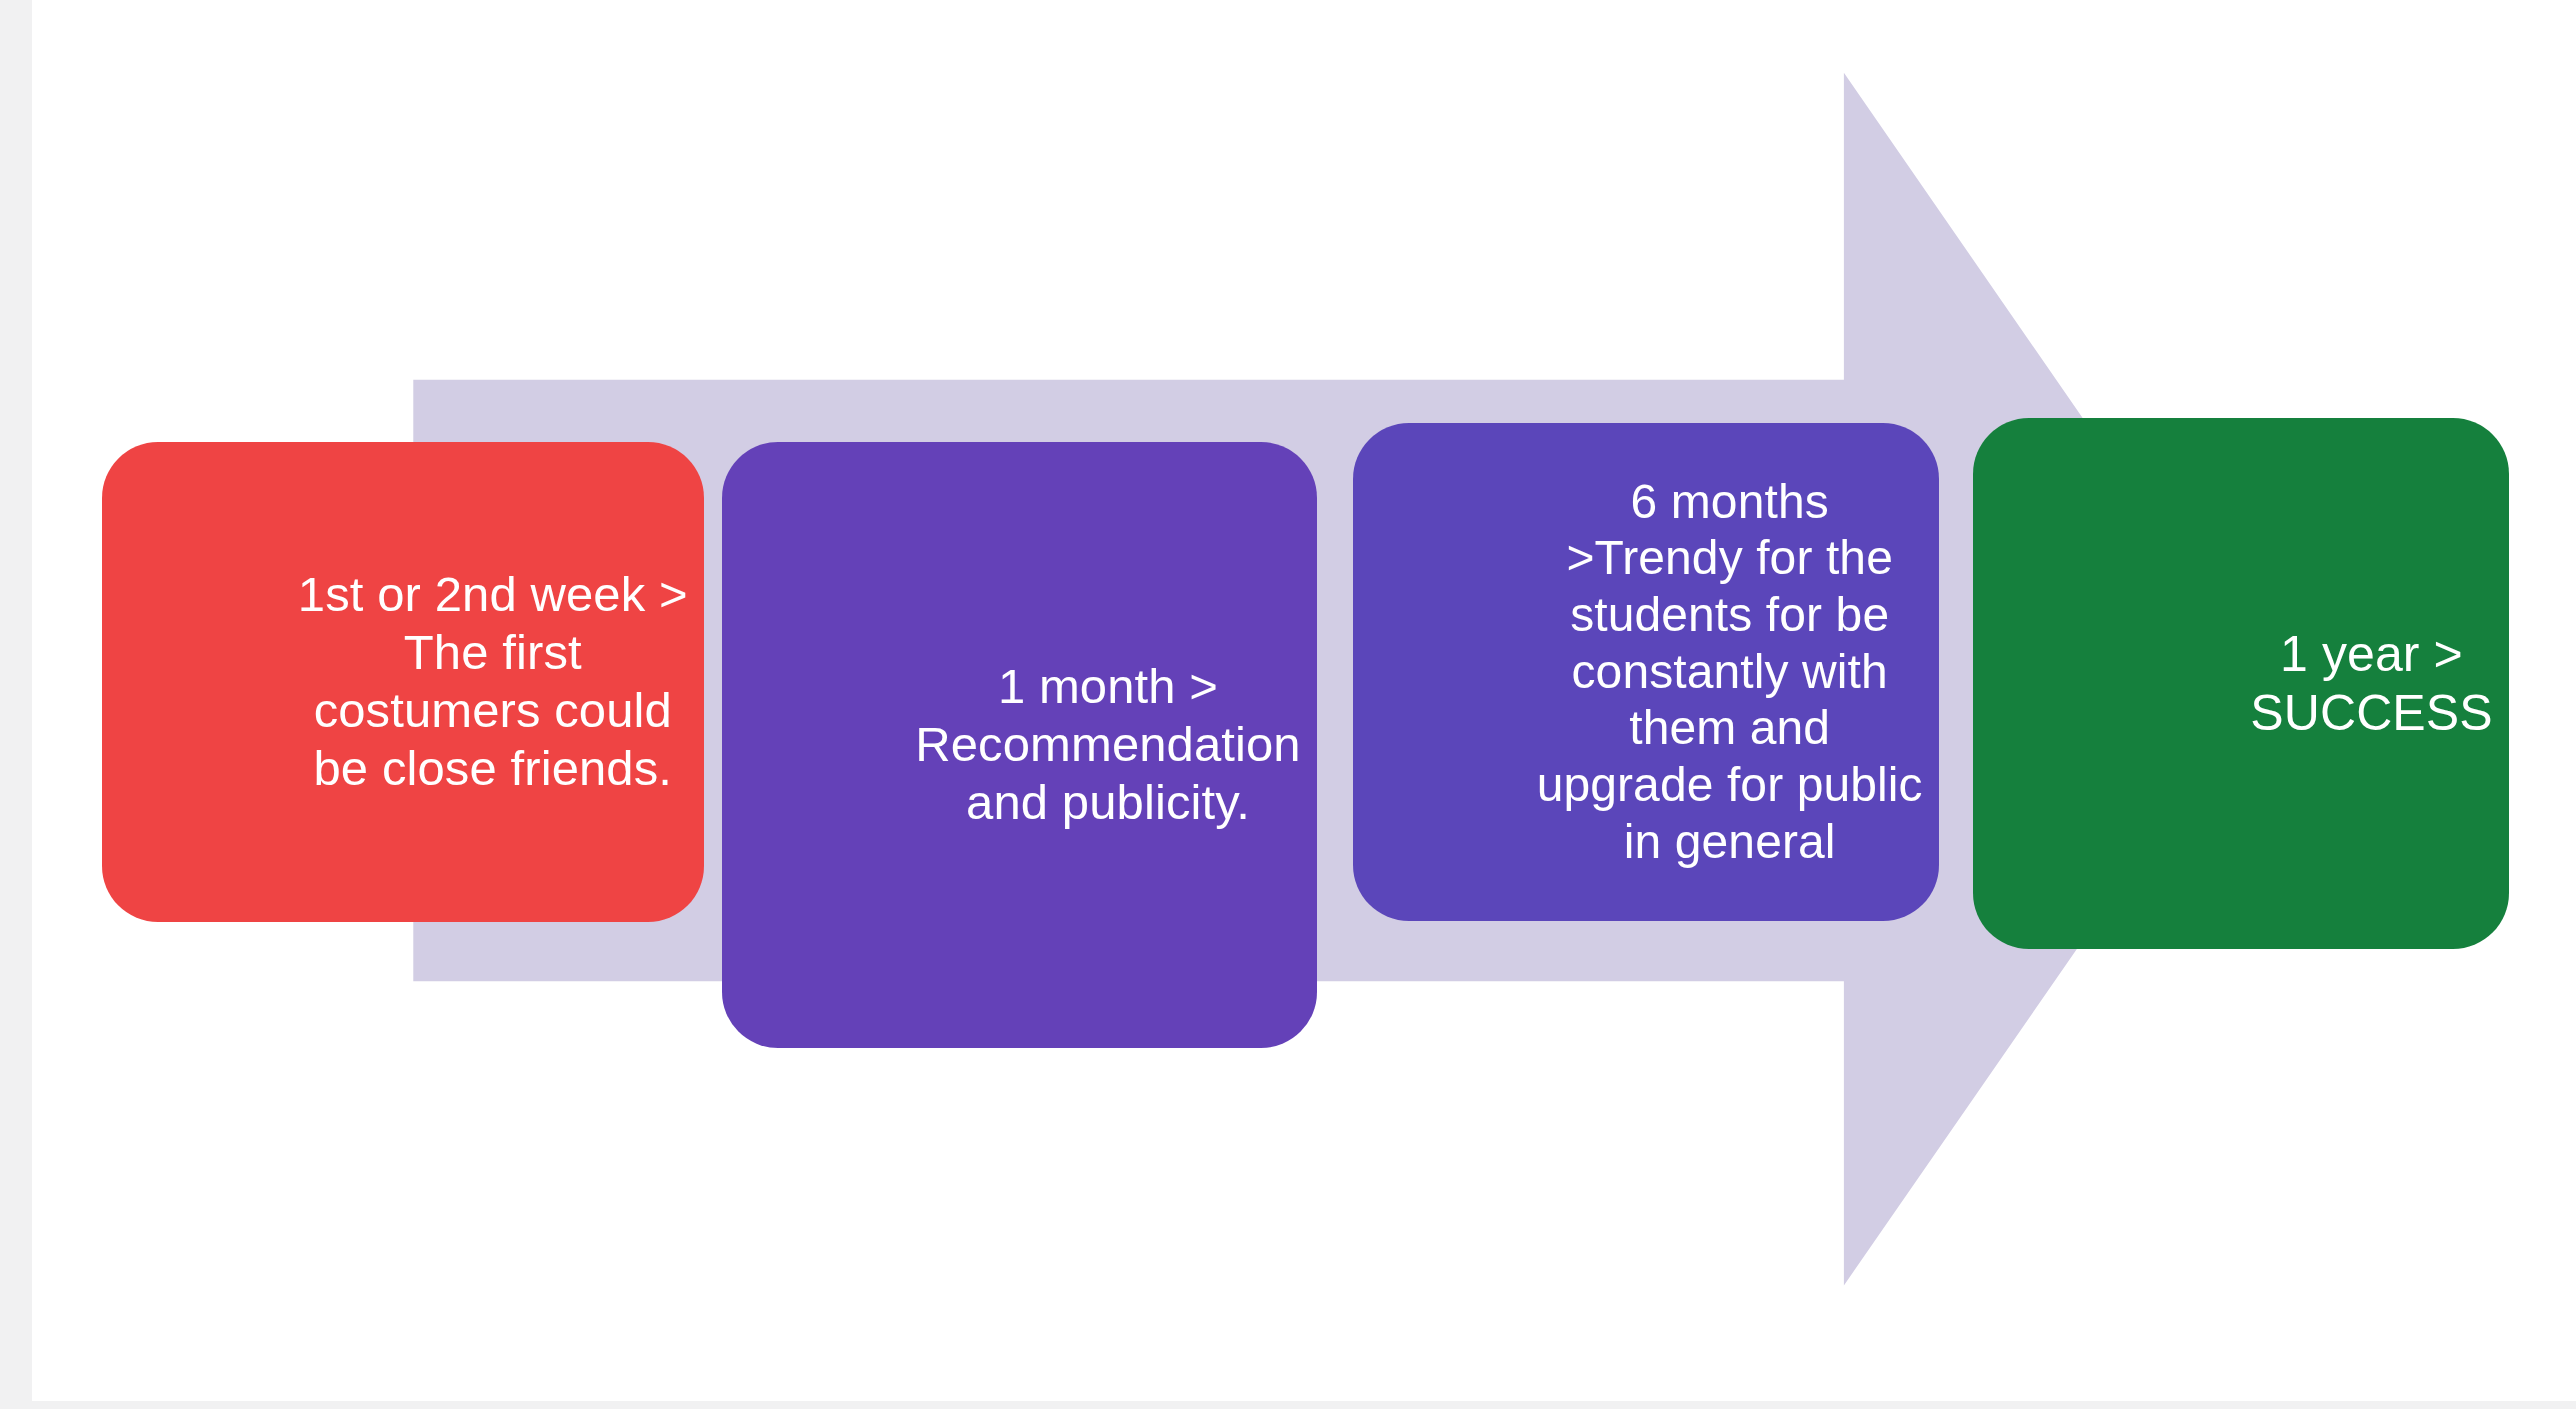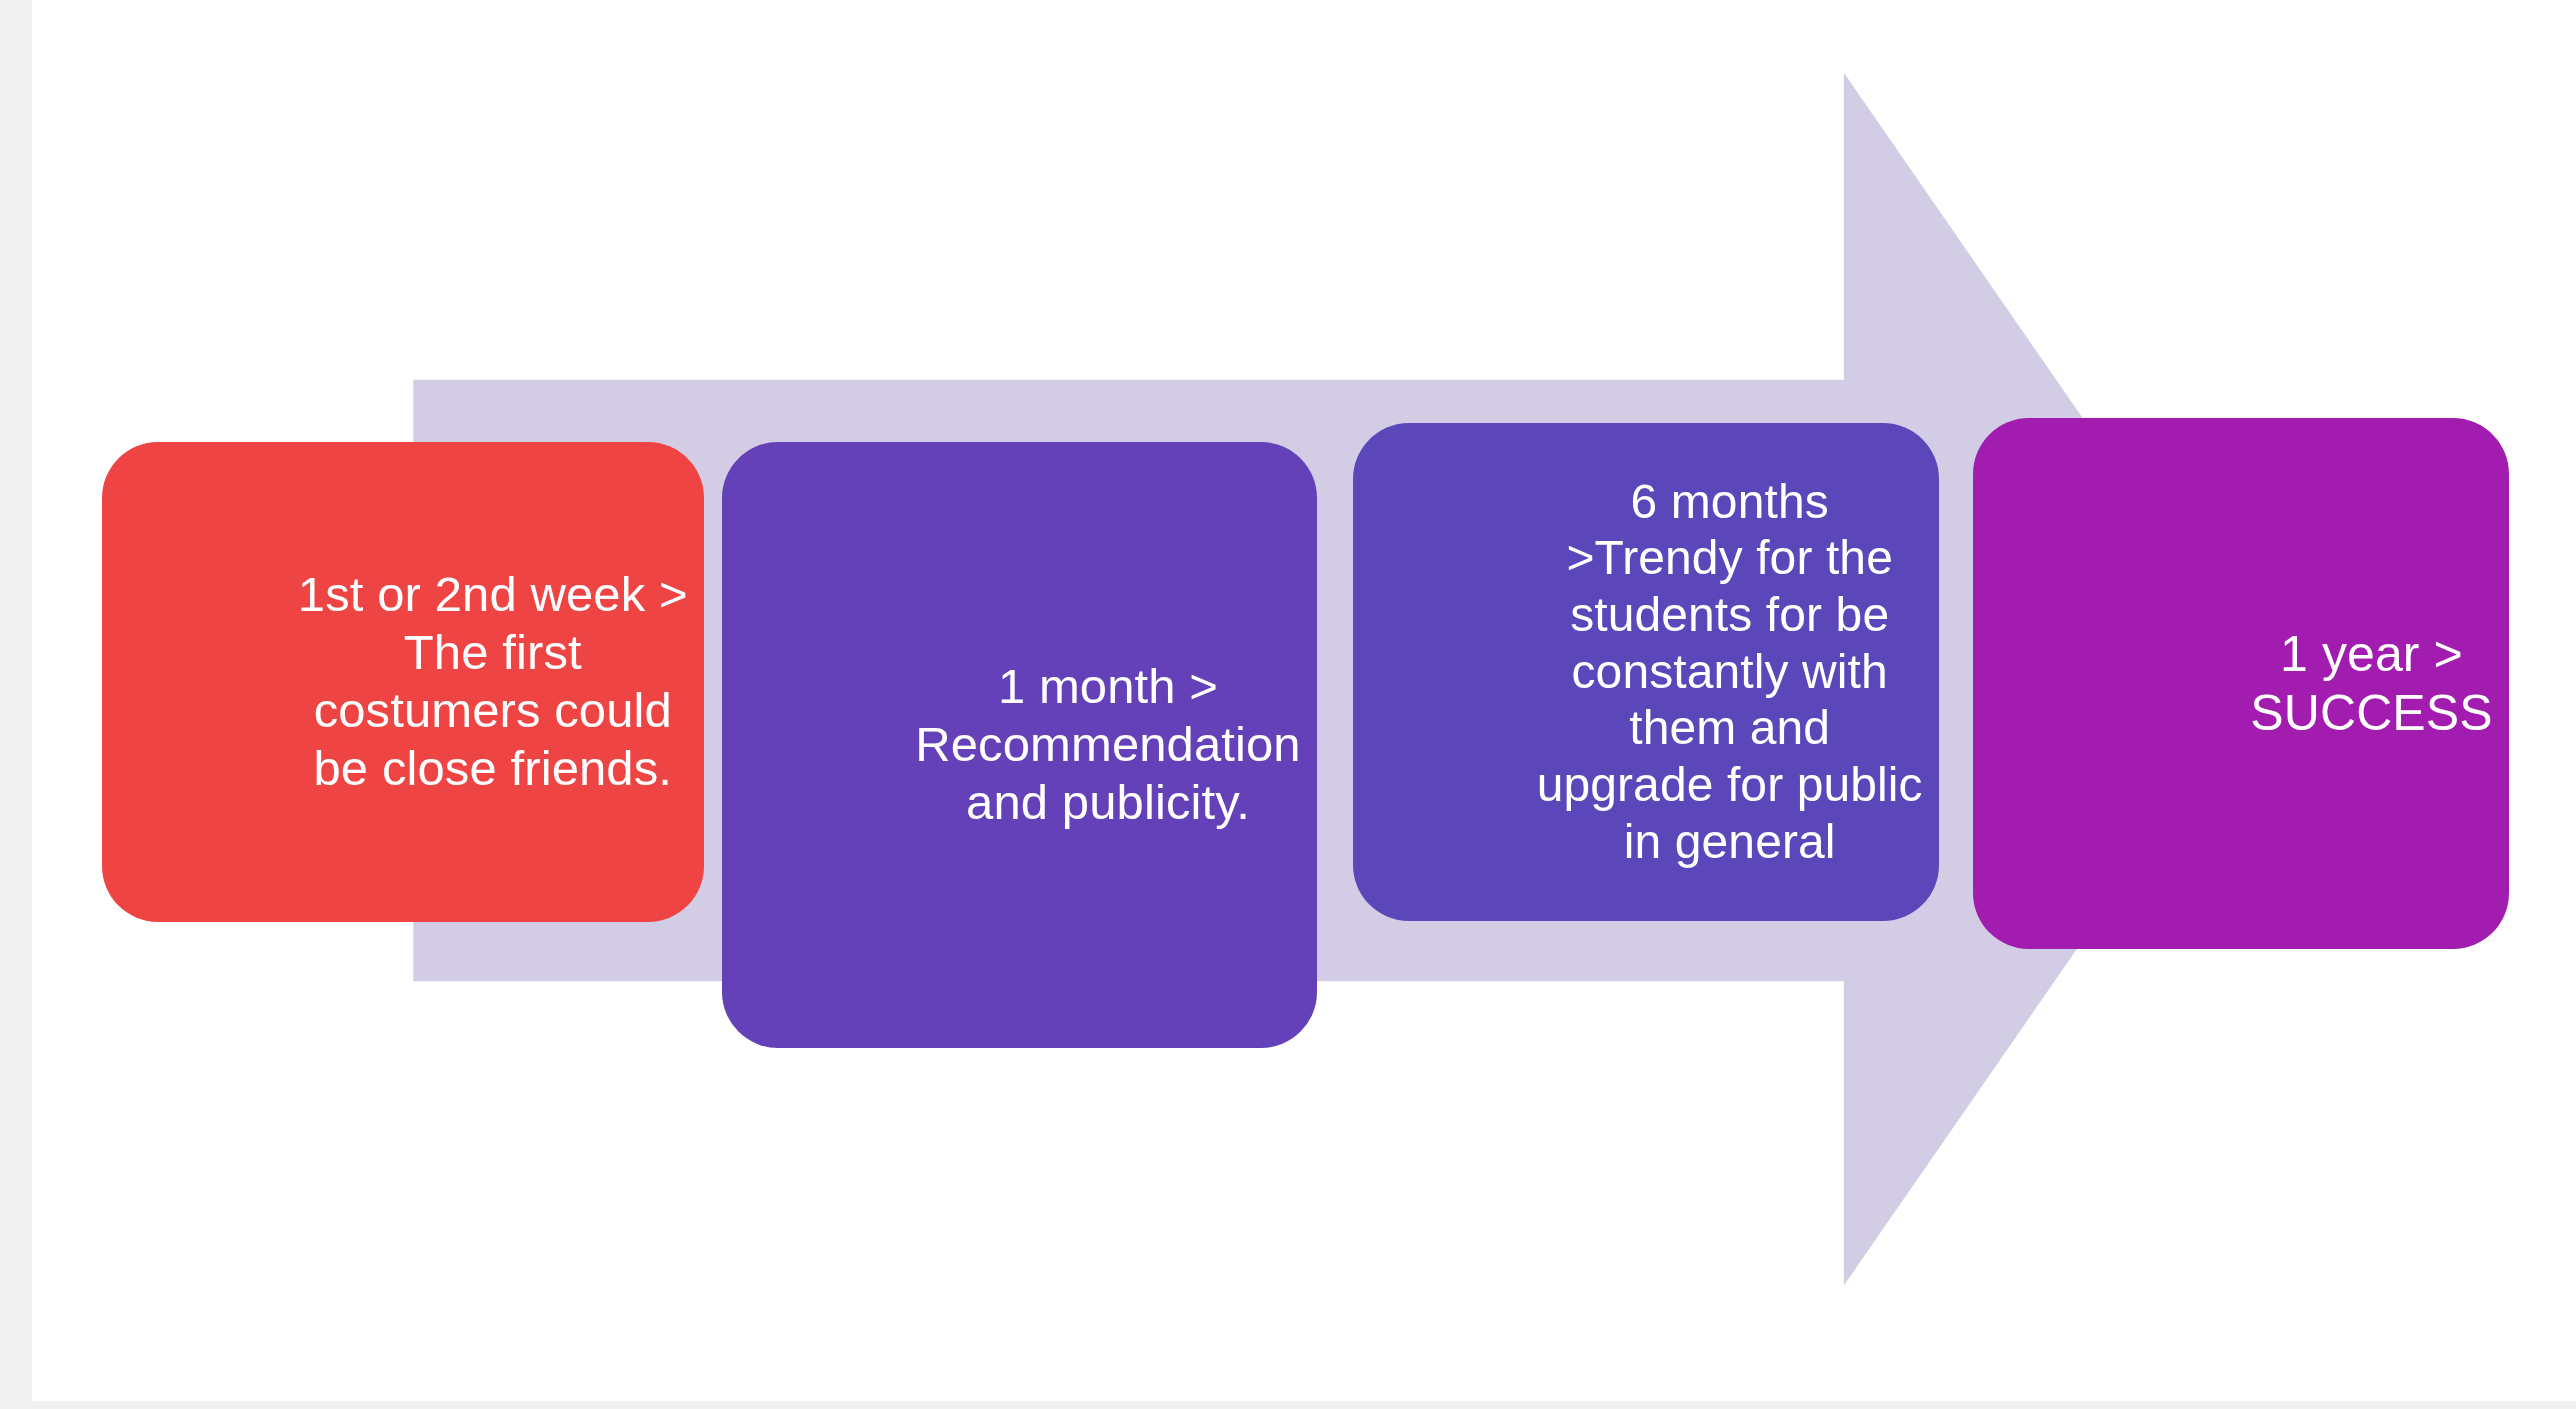--- a/index.html
+++ b/index.html
@@ -120,20 +120,20 @@
     <div class="card" id="card-3" style="background: rgb(91, 70, 186);">
       <div class="card-text">6 months
 &gt;Trendy for the
 students for be
 constantly with
 them and
 upgrade for public
 in general</div>
     </div>
 
-    <div class="card" id="card-4" style="background: #a21caf; padding-left: 25px;">
+    <div class="card" id="card-4" style="background: #15803d; padding-left: 25px;">
       <div class="card-text">1 year &gt;
 SUCCESS</div>
     </div>
 
   </div>
 </div>
 
 
 </body></html>

